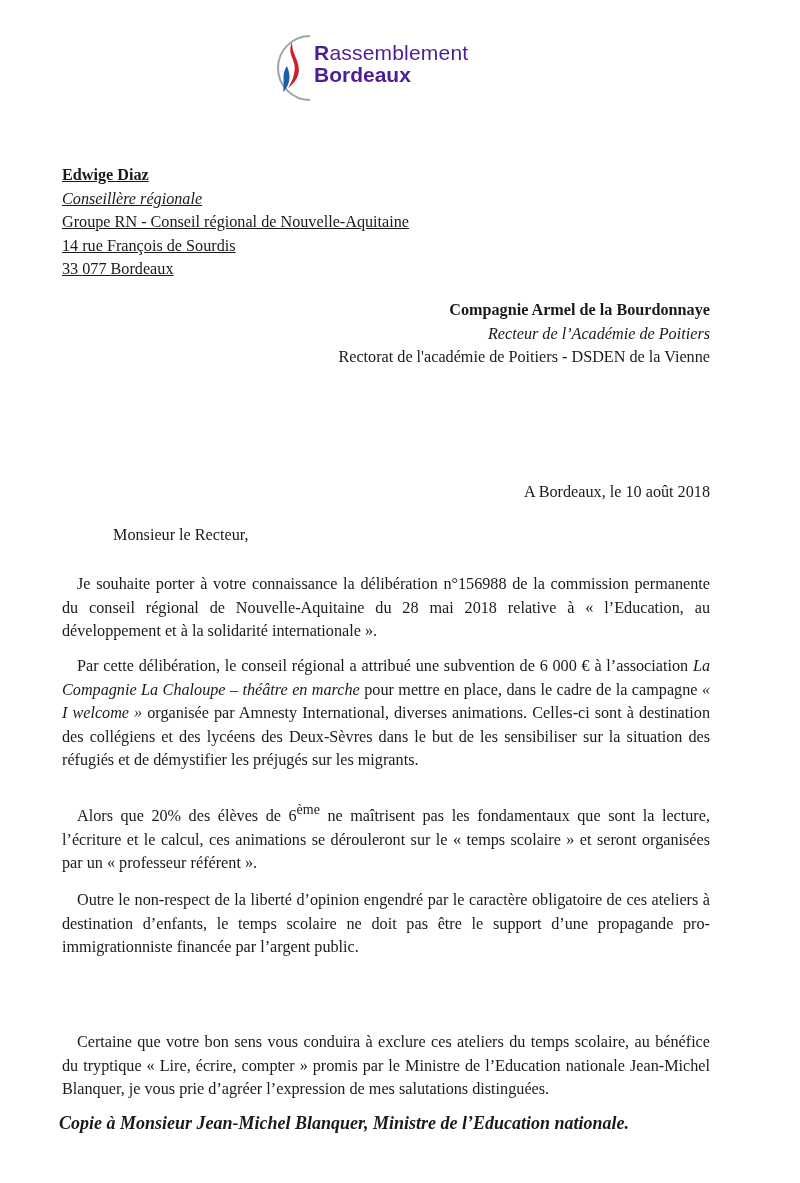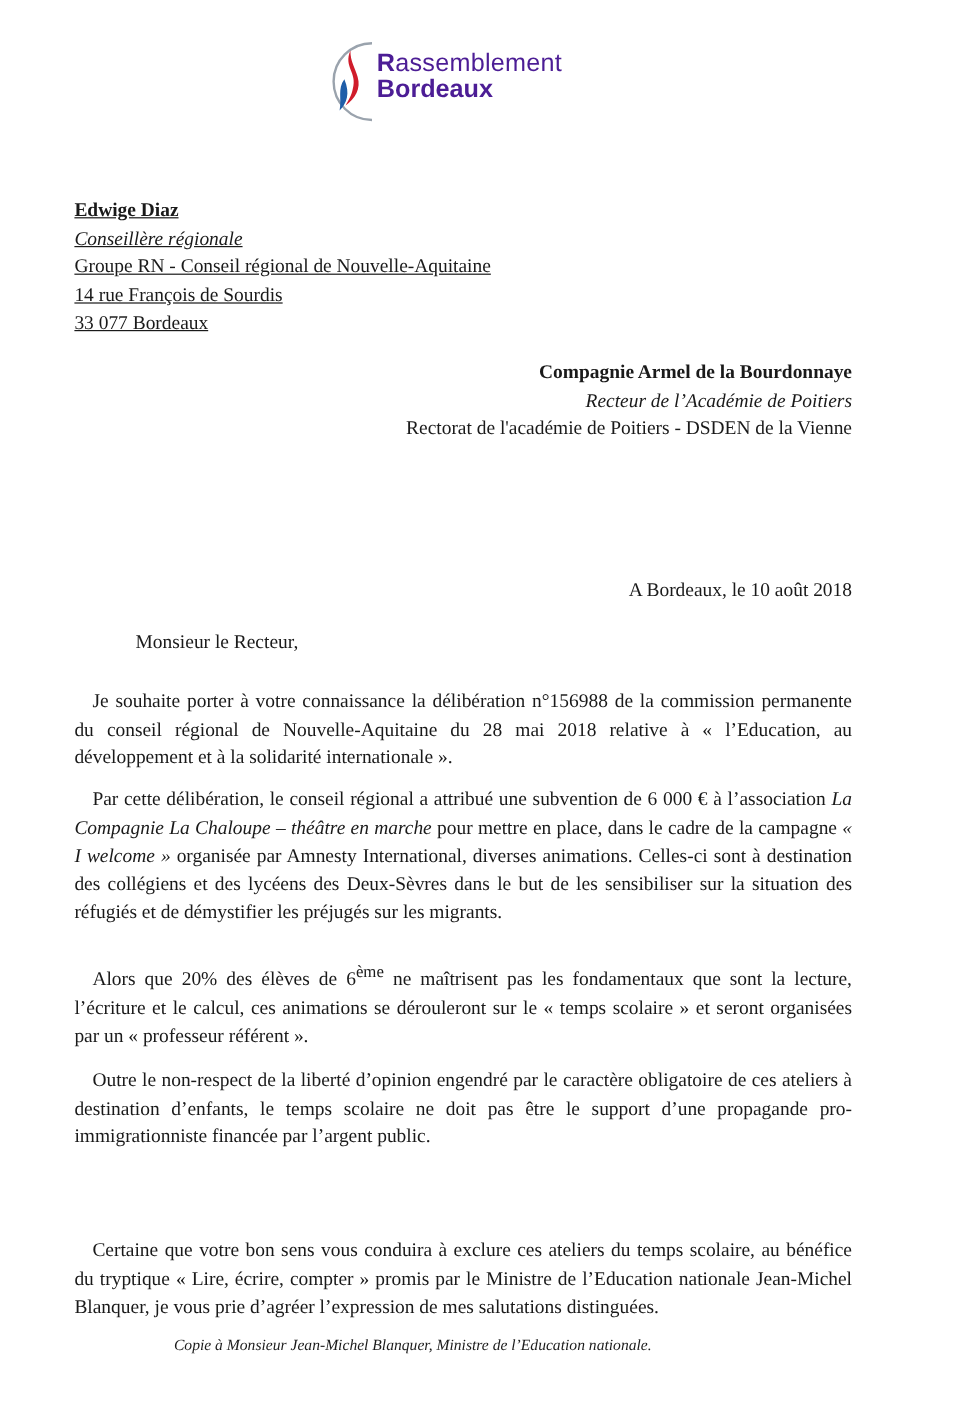--- a/index.html
+++ b/index.html
@@ -26,21 +26,21 @@
   .salutation { position: absolute; left: 77px; top: 526px; margin-left: 36px; }
 
   .para { position: absolute; left: 62px; width: 648px; line-height: 23.6px; text-align: justify; text-indent: 15px; }
   .p1 { top: 573px; }
   .p2 { top: 655px; }
   .p3 { top: 805px; }
   .p4 { top: 889px; }
   .p5 { top: 996px; margin-top: 35px; }
   sup { font-size: 14px; vertical-align: 7px; line-height: 0; }
 
-  .cc { position: absolute; left: 0; width: 688px; top: 1113px; text-align: center; font-weight: normal; font-style: italic; font-size: 13px; }
+  .cc { position: absolute; left: 0; width: 688px; top: 1113px; text-align: center; font-weight: bold; font-style: italic; font-size: 18px; }
 </style>
 </head>
 <body>
 
 <div class="logo">
   <svg width="60" height="75" viewBox="0 0 60 75">
     <path d="M44 6 A32 32 0 1 0 44 70" fill="none" stroke="#9aa3ad" stroke-width="2"></path>
     <path d="M26 12 C20 26, 32 30, 28 44 C27 50, 24 54, 22 58 C30 52, 35 44, 32 34 C30 26, 26 22, 26 12 Z" fill="#d01c2b"></path>
     <path d="M21 36 C15 44, 19 52, 17 62 C23 56, 26 48, 21 36 Z" fill="#1f5da8"></path>
   </svg>

